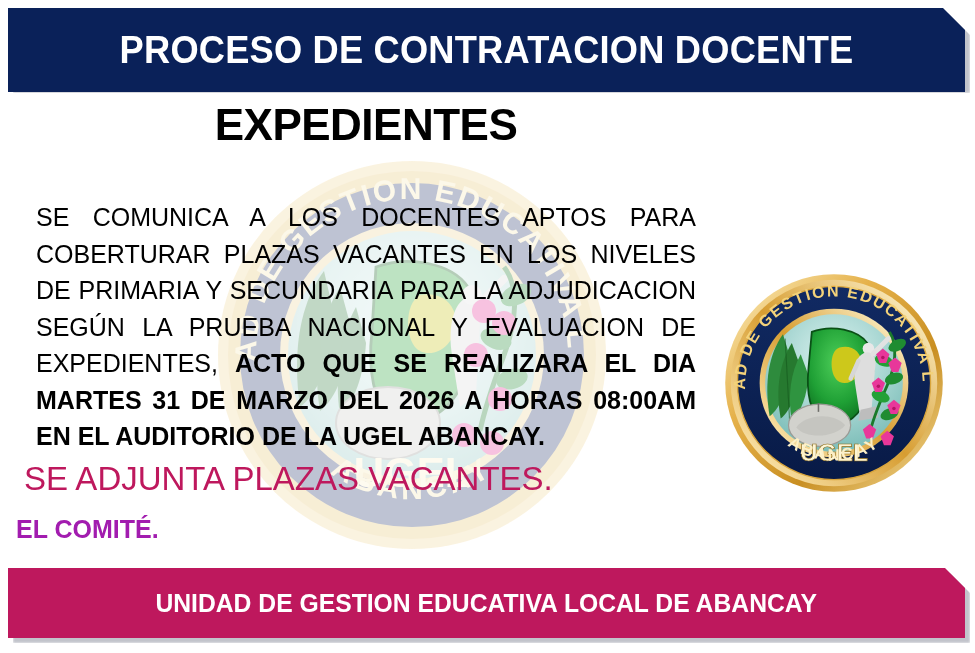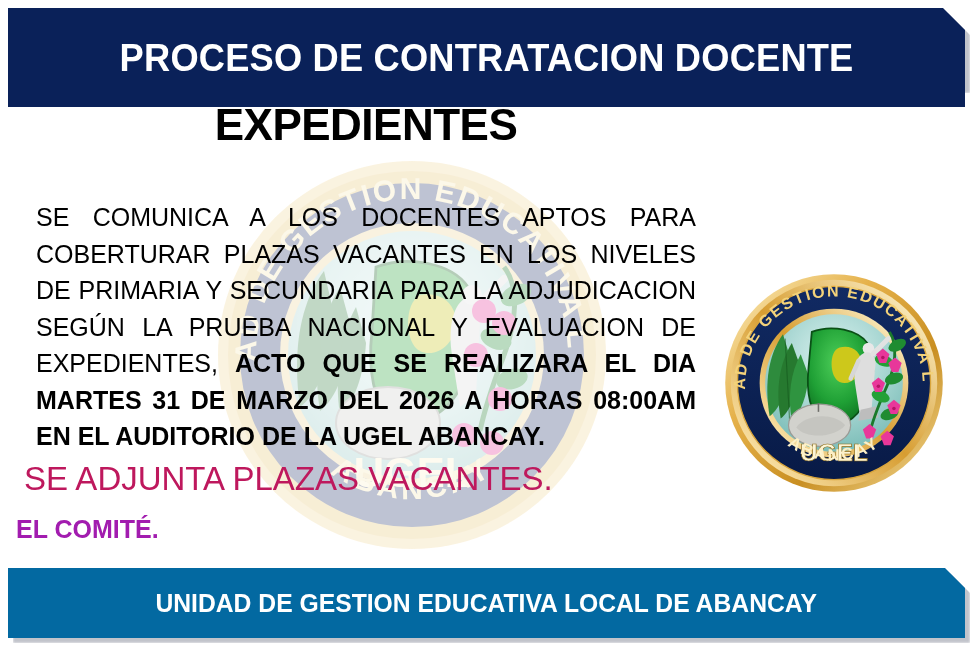--- a/index.html
+++ b/index.html
@@ -29,21 +29,21 @@
     pointer-events: none;
     z-index: 1;
   }
 
   
   .header-bar {
     position: absolute;
     left: 8px;
     top: 8px;
     width: 957px;
-    height: 99px;
+    height: 84px;
     background: #0a2159;
     z-index: 3;
     clip-path: polygon(0 0, calc(100% - 22px) 0, 100% 22px, 100% 100%, 0 100%);
     display: flex;
     align-items: center;
     justify-content: center;
   }
   .header-shadow {
     position: absolute;
     left: 13px;
@@ -64,21 +64,21 @@
     transform: scaleX(0.93);
   }
 
   
   .footer-bar {
     position: absolute;
     left: 8px;
     top: 568px;
     width: 957px;
     height: 70px;
-    background: #0369a1;
+    background: #be185d;
     z-index: 3;
     clip-path: polygon(0 0, calc(100% - 20px) 0, 100% 20px, 100% 100%, 0 100%);
     display: flex;
     align-items: center;
     justify-content: center;
   }
   .footer-shadow {
     position: absolute;
     left: 13px;
     top: 573px;

